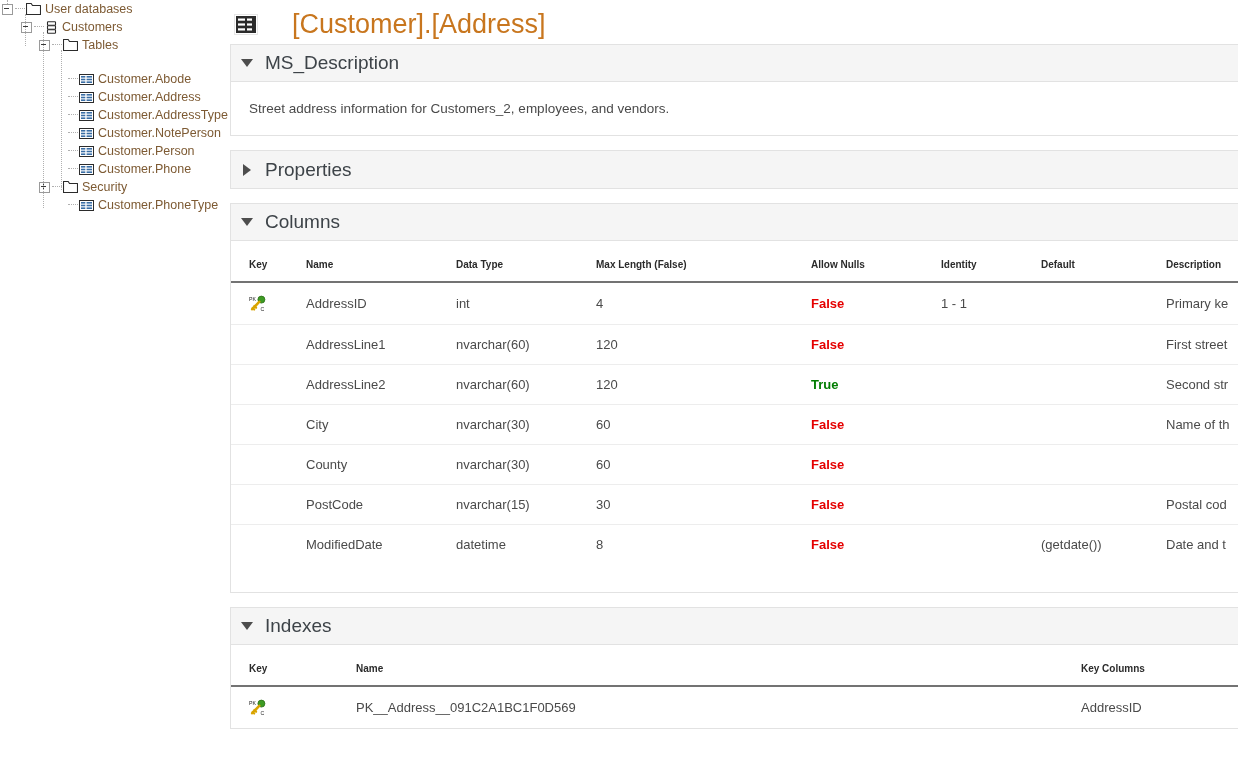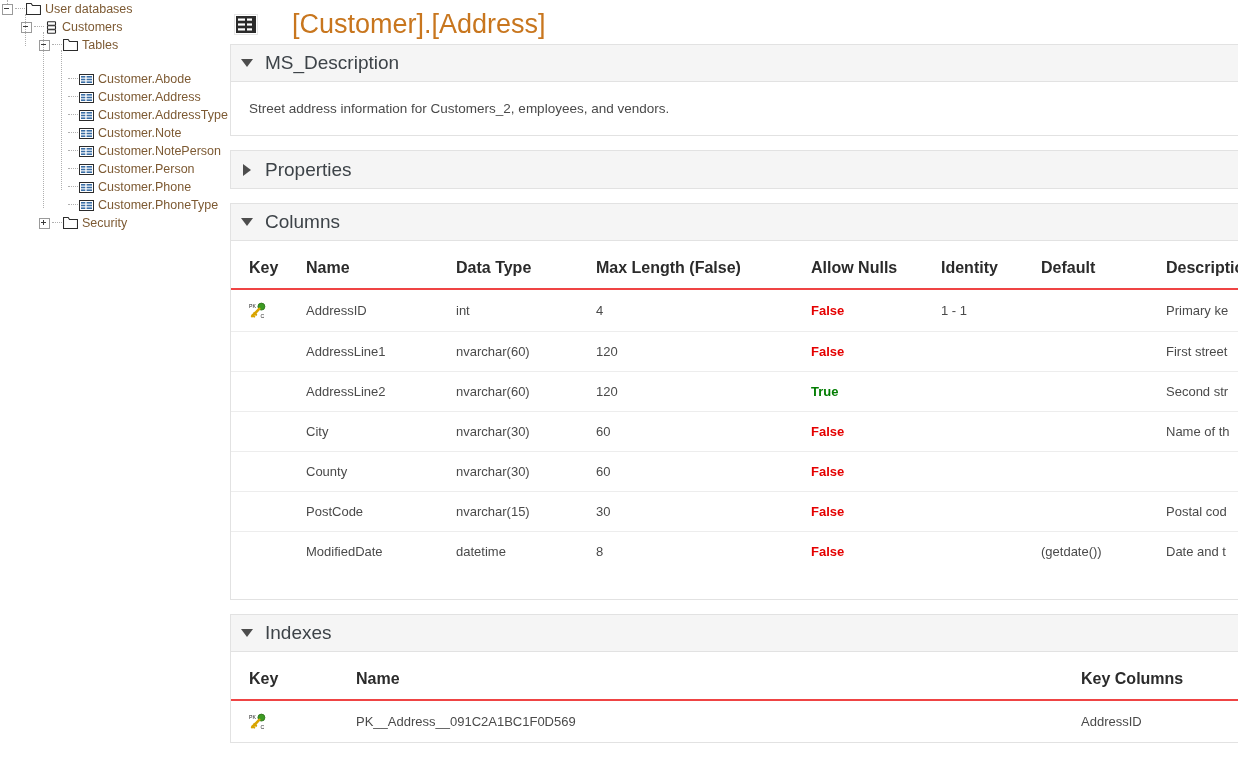--- a/index.html
+++ b/index.html
@@ -221,25 +221,25 @@
 
   
   table.grid {
     border-collapse: collapse;
     width: 100%;
     table-layout: fixed;
     font-size: 13px;
   }
   table.grid th {
     text-align: left;
-    font-size: 16px;
+    font-size: 10px;
     font-weight: bold;
     color: #2b2b2b;
     padding: 18px 0 11px 0;
-    border-bottom: 2px solid #ef4444;
+    border-bottom: 2px solid #737373;
     white-space: nowrap;
     overflow: hidden;
   }
   table.grid td {
     text-align: left;
     font-size: 13px;
     color: #4a4a4a;
     padding: 12px 0 12px 0;
     border-bottom: 1px solid #ededed;
     white-space: nowrap;
@@ -358,95 +358,79 @@
             <svg viewBox="0 0 15 11" width="15" height="11">
               <rect x="0.5" y="0.5" width="14" height="10" fill="#ffffff" stroke="#2b2b2b" stroke-width="1"></rect>
               <rect x="2" y="2" width="4.3" height="1.6" fill="#3a6ea5"></rect>
               <rect x="7.6" y="2" width="5.4" height="1.6" fill="#3a6ea5"></rect>
               <rect x="2" y="4.7" width="4.3" height="1.6" fill="#3a6ea5"></rect>
               <rect x="7.6" y="4.7" width="5.4" height="1.6" fill="#3a6ea5"></rect>
               <rect x="2" y="7.4" width="4.3" height="1.6" fill="#3a6ea5"></rect>
               <rect x="7.6" y="7.4" width="5.4" height="1.6" fill="#3a6ea5"></rect>
             </svg>
           </span>
-          <span class="tree-label">Customer.Note</span>
+          <span class="tree-label">Customer.NotePerson</span>
         </div>
         <div class="tree-node" style="padding-left: 57px;">
           <span class="tw none"></span>
           <span class="dotline"></span>
           <span class="ico ico-table">
             <svg viewBox="0 0 15 11" width="15" height="11">
               <rect x="0.5" y="0.5" width="14" height="10" fill="#ffffff" stroke="#2b2b2b" stroke-width="1"></rect>
               <rect x="2" y="2" width="4.3" height="1.6" fill="#3a6ea5"></rect>
               <rect x="7.6" y="2" width="5.4" height="1.6" fill="#3a6ea5"></rect>
               <rect x="2" y="4.7" width="4.3" height="1.6" fill="#3a6ea5"></rect>
               <rect x="7.6" y="4.7" width="5.4" height="1.6" fill="#3a6ea5"></rect>
               <rect x="2" y="7.4" width="4.3" height="1.6" fill="#3a6ea5"></rect>
               <rect x="7.6" y="7.4" width="5.4" height="1.6" fill="#3a6ea5"></rect>
             </svg>
           </span>
-          <span class="tree-label">Customer.NotePerson</span>
+          <span class="tree-label">Customer.Person</span>
         </div>
         <div class="tree-node" style="padding-left: 57px;">
           <span class="tw none"></span>
           <span class="dotline"></span>
           <span class="ico ico-table">
             <svg viewBox="0 0 15 11" width="15" height="11">
               <rect x="0.5" y="0.5" width="14" height="10" fill="#ffffff" stroke="#2b2b2b" stroke-width="1"></rect>
               <rect x="2" y="2" width="4.3" height="1.6" fill="#3a6ea5"></rect>
               <rect x="7.6" y="2" width="5.4" height="1.6" fill="#3a6ea5"></rect>
               <rect x="2" y="4.7" width="4.3" height="1.6" fill="#3a6ea5"></rect>
               <rect x="7.6" y="4.7" width="5.4" height="1.6" fill="#3a6ea5"></rect>
               <rect x="2" y="7.4" width="4.3" height="1.6" fill="#3a6ea5"></rect>
               <rect x="7.6" y="7.4" width="5.4" height="1.6" fill="#3a6ea5"></rect>
             </svg>
           </span>
-          <span class="tree-label">Customer.Person</span>
+          <span class="tree-label">Customer.Phone</span>
+        </div>
+        <div class="tree-node" style="padding-left: 39px;">
+          <span class="tw plus"></span>
+          <span class="dotline"></span>
+          <span class="ico ico-folder">
+            <svg viewBox="0 0 15 12" width="15" height="12">
+              <path d="M0.5 2.5 L0.5 11.5 L14.5 11.5 L14.5 2.5 L6.5 2.5 L5.2 0.5 L0.5 0.5 Z" fill="#ffffff" stroke="#2b2b2b" stroke-width="1.1" stroke-linejoin="round"></path>
+            </svg>
+          </span>
+          <span class="tree-label">Security</span>
         </div>
         <div class="tree-node" style="padding-left: 57px;">
           <span class="tw none"></span>
           <span class="dotline"></span>
           <span class="ico ico-table">
             <svg viewBox="0 0 15 11" width="15" height="11">
               <rect x="0.5" y="0.5" width="14" height="10" fill="#ffffff" stroke="#2b2b2b" stroke-width="1"></rect>
               <rect x="2" y="2" width="4.3" height="1.6" fill="#3a6ea5"></rect>
               <rect x="7.6" y="2" width="5.4" height="1.6" fill="#3a6ea5"></rect>
               <rect x="2" y="4.7" width="4.3" height="1.6" fill="#3a6ea5"></rect>
               <rect x="7.6" y="4.7" width="5.4" height="1.6" fill="#3a6ea5"></rect>
               <rect x="2" y="7.4" width="4.3" height="1.6" fill="#3a6ea5"></rect>
               <rect x="7.6" y="7.4" width="5.4" height="1.6" fill="#3a6ea5"></rect>
             </svg>
           </span>
-          <span class="tree-label">Customer.Phone</span>
-        </div>
-        <div class="tree-node" style="padding-left: 57px;">
-          <span class="tw none"></span>
-          <span class="dotline"></span>
-          <span class="ico ico-table">
-            <svg viewBox="0 0 15 11" width="15" height="11">
-              <rect x="0.5" y="0.5" width="14" height="10" fill="#ffffff" stroke="#2b2b2b" stroke-width="1"></rect>
-              <rect x="2" y="2" width="4.3" height="1.6" fill="#3a6ea5"></rect>
-              <rect x="7.6" y="2" width="5.4" height="1.6" fill="#3a6ea5"></rect>
-              <rect x="2" y="4.7" width="4.3" height="1.6" fill="#3a6ea5"></rect>
-              <rect x="7.6" y="4.7" width="5.4" height="1.6" fill="#3a6ea5"></rect>
-              <rect x="2" y="7.4" width="4.3" height="1.6" fill="#3a6ea5"></rect>
-              <rect x="7.6" y="7.4" width="5.4" height="1.6" fill="#3a6ea5"></rect>
-            </svg>
-          </span>
           <span class="tree-label">Customer.PhoneType</span>
-        </div>
-        <div class="tree-node" style="padding-left: 39px;">
-          <span class="tw plus"></span>
-          <span class="dotline"></span>
-          <span class="ico ico-folder">
-            <svg viewBox="0 0 15 12" width="15" height="12">
-              <path d="M0.5 2.5 L0.5 11.5 L14.5 11.5 L14.5 2.5 L6.5 2.5 L5.2 0.5 L0.5 0.5 Z" fill="#ffffff" stroke="#2b2b2b" stroke-width="1.1" stroke-linejoin="round"></path>
-            </svg>
-          </span>
-          <span class="tree-label">Security</span>
         </div>
       </div>
   <div class="tree-vline" style="left: 7px; top: 0px; height: 4px;"></div>
       <div class="tree-vline" style="left: 25px; top: 14px; height: 32px;"></div>
       <div class="tree-vline" style="left: 43px; top: 32px; height: 176px;"></div>
       <div class="tree-vline" style="left: 61px; top: 50px; height: 140px;"></div>
     </div>
 
   <div id="main">
 

